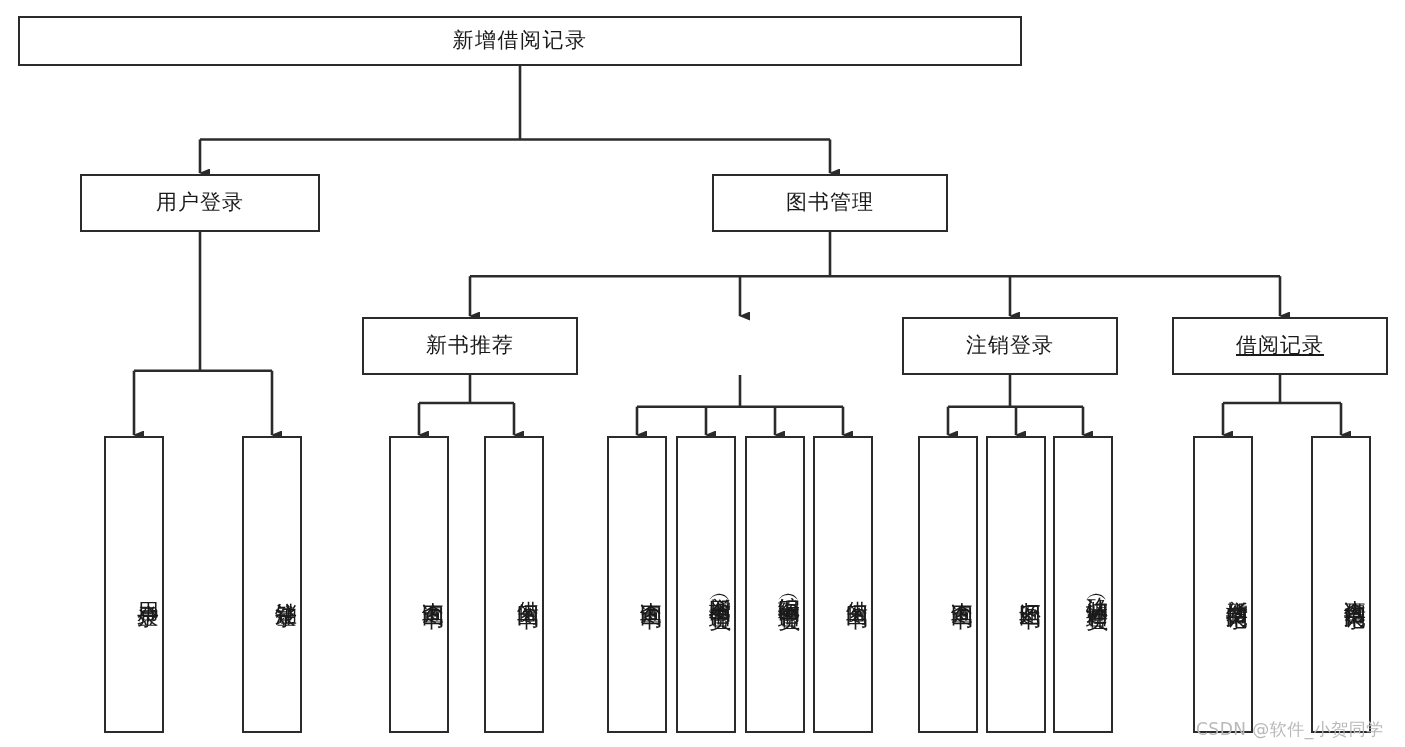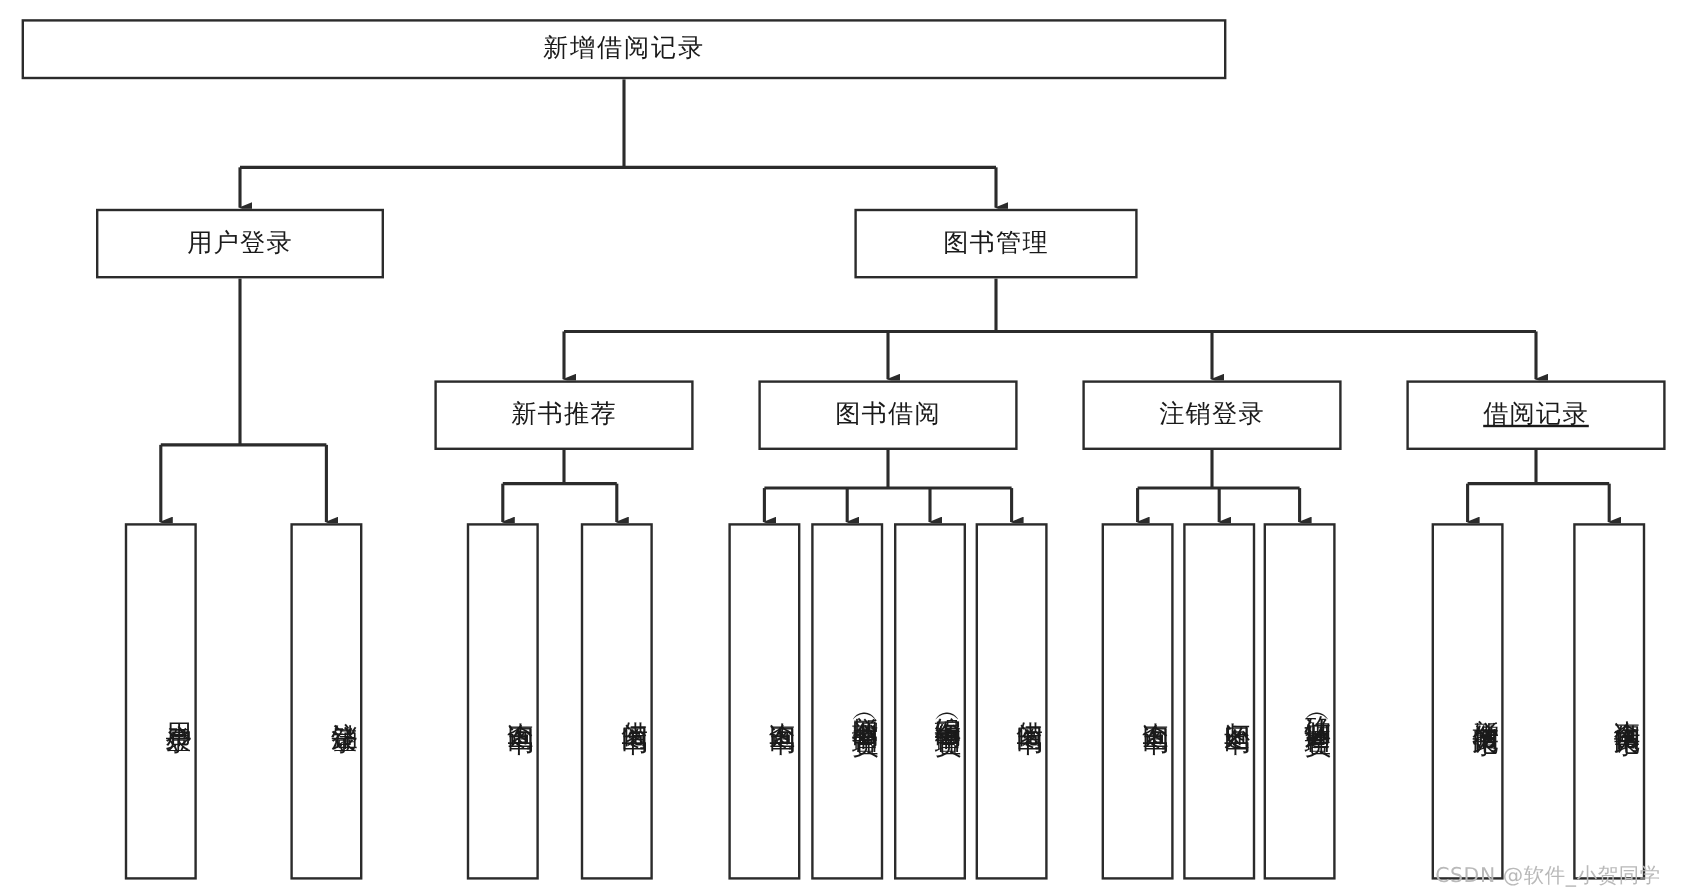--- a/index.html
+++ b/index.html
@@ -122,23 +122,20 @@
   <div class="node node-h" style="left: 80px; top: 174px; width: 240px; height: 58px;">
     <span>用户登录</span>
   </div>
   <div class="node node-h" style="left: 362px; top: 317px; width: 216px; height: 58px;">
     <span>新书推荐</span>
   </div>
 
   <div class="node node-h" style="left: 712px; top: 174px; width: 236px; height: 58px;">
     <span>图书管理</span>
   </div>
-  <div class="node node-h" style="left: 632px; top: 317px; width: 216px; height: 58px;">
-    <span>图书借阅</span>
-  </div>
   <div class="node node-h" style="left: 902px; top: 317px; width: 216px; height: 58px;">
     <span>注销登录</span>
   </div>
   <div class="node node-h" style="left: 1172px; top: 317px; width: 216px; height: 58px; text-decoration: underline;">
     <span>借阅记录</span>
   </div>
 
   <div class="node node-v" style="left: 104px; top: 436px; width: 60px; height: 297px;">
     <span class="vlabel">用户登录</span>
   </div>

